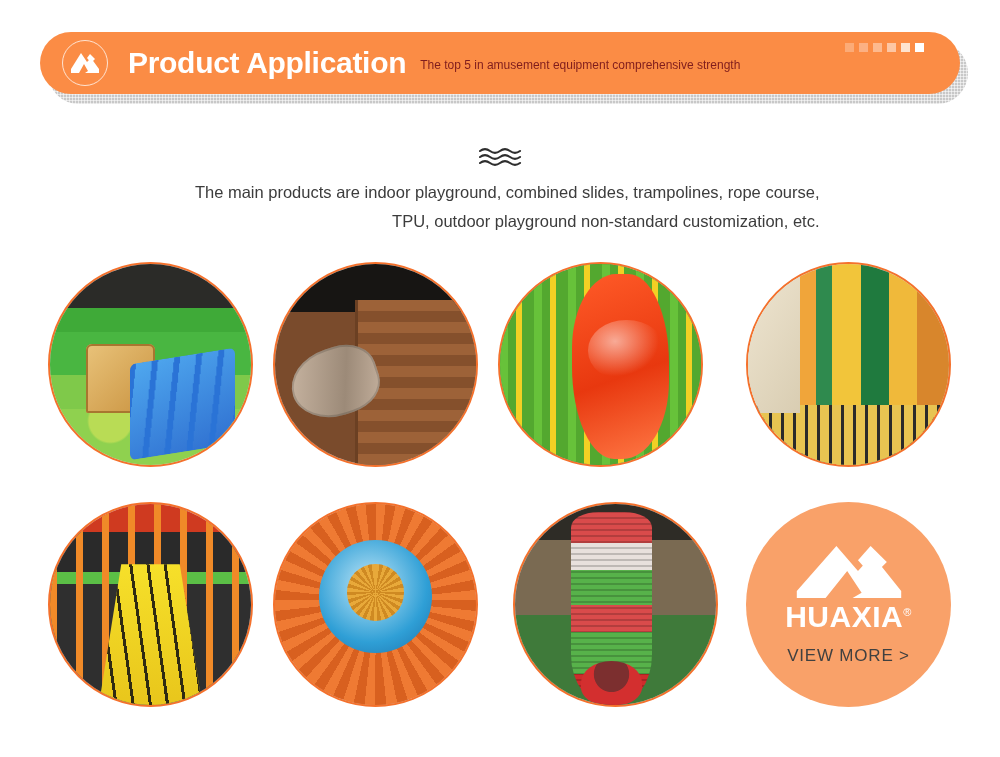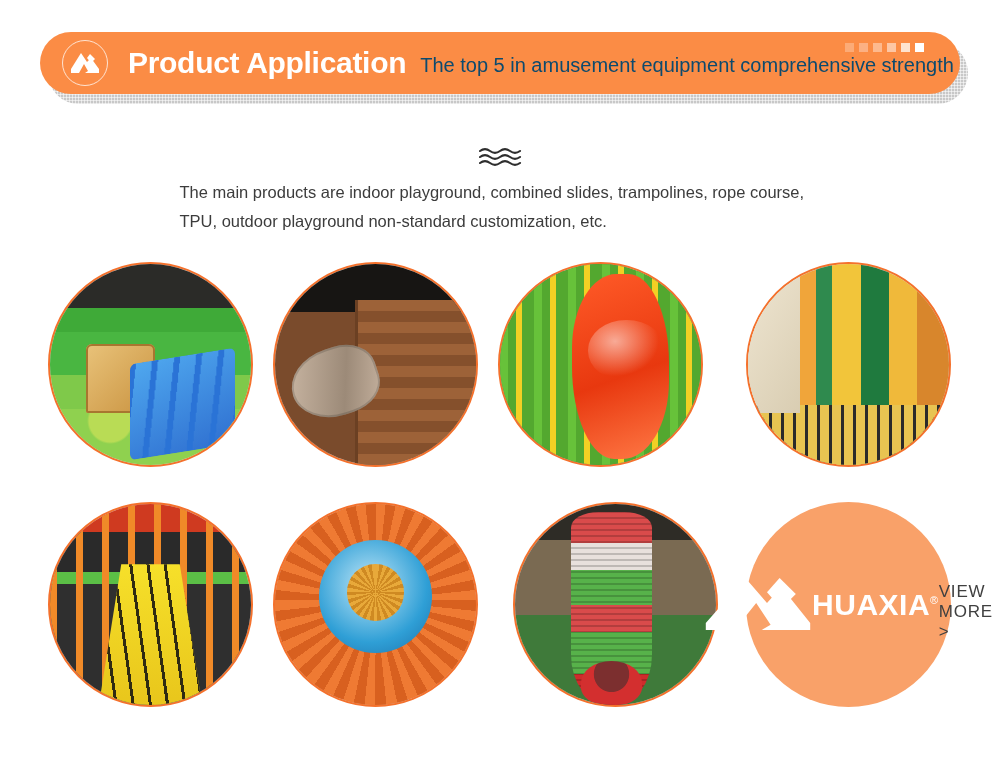--- a/index.html
+++ b/index.html
@@ -37,42 +37,42 @@
   .banner-title {
     margin-left:20px;
     color:#ffffff;
     font-size:30px;
     font-weight:bold;
     letter-spacing:-0.3px;
     white-space:nowrap;
   }
   .banner-sub {
     margin-left:14px;
-    color:#0c4a6e;
-    font-size:20px;
+    color:#7f1d1d;
+    font-size:12px;
     font-weight:normal;
     white-space:nowrap;
     padding-top:4px;
   }
   .banner-dots {
     position:absolute; right:36px; top:11px;
     display:flex; gap:5px;
   }
   .banner-dots i { display:block; width:9px; height:9px; }
 
   
   .wave-icon {
     position:absolute; left:0; right:0; top:146px;
     text-align:center; line-height:1;
   }
   .wave-icon svg { display:inline-block; }
   .intro {
     position:absolute; left:50%; transform:translateX(-50%);
     top:178px; width:640px;
-    text-align:left;
+    text-align:right;
     font-size:16.5px;
     line-height:29px;
     color:#3c3c3c;
   }
 
   
   .grid { position:absolute; left:0; top:0; width:1000px; height:757px; }
   .cell {
     position:absolute;
     width:205px; height:205px;
@@ -82,21 +82,21 @@
     background:#ddd;
   }
   .cell .art { position:absolute; inset:0; }
 
   
   .viewmore {
     position:absolute;
     width:205px; height:205px;
     border-radius:50%;
     background:#f9a169;
-    display:flex; flex-direction:row;
+    display:flex; flex-direction:column;
     align-items:center; justify-content:center;
     color:#fff;
     cursor:pointer;
   }
   .vm-logo { margin-bottom:-2px; }
   .vm-name {
     font-size:30px; font-weight:bold; letter-spacing:.5px;
     line-height:1; position:relative; color:#fff;
   }
   .vm-name sup { font-size:11px; vertical-align:super; font-weight:normal; }

